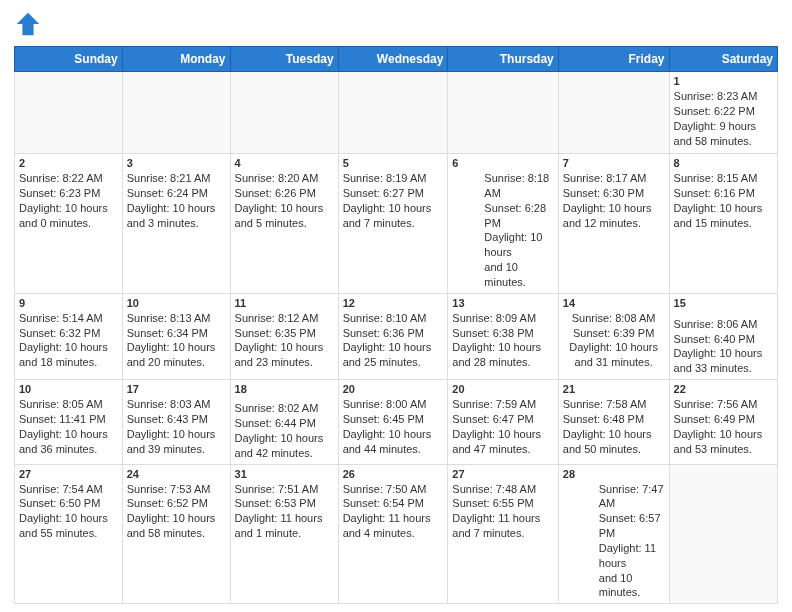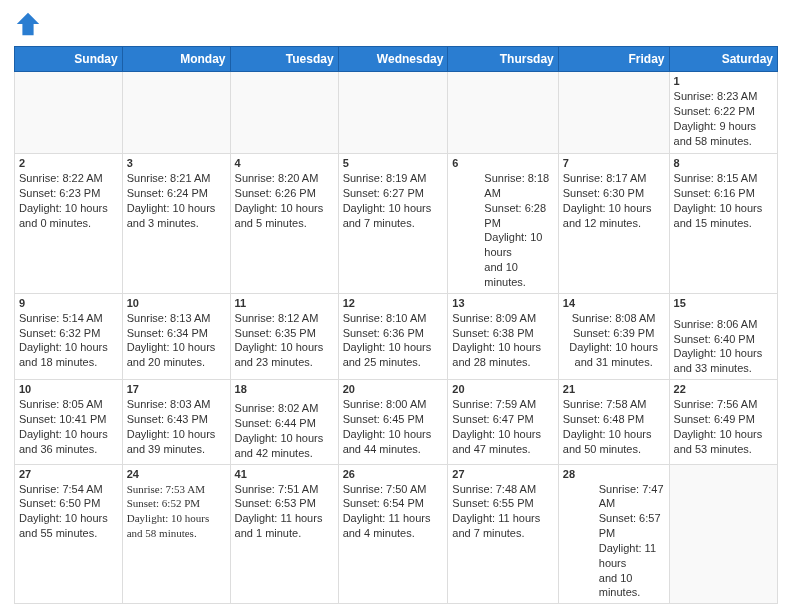--- a/index.html
+++ b/index.html
@@ -244,21 +244,21 @@
             <div class="day-info" style="white-space: pre-line; margin-top: 8px;">Sunrise: 8:06 AM
 Sunset: 6:40 PM
 Daylight: 10 hours
 and 33 minutes.</div>
           </td>
         </tr>
         <tr>
           <td>
             <span class="day-num">10</span>
             <div class="day-info" style="white-space: pre-line;">Sunrise: 8:05 AM
-Sunset: 10:41 PM
+Sunset: 11:41 PM
 Daylight: 10 hours
 and 36 minutes.</div>
           </td>
           <td>
             <span class="day-num">17</span>
             <div class="day-info" style="white-space: pre-line;">Sunrise: 8:03 AM
 Sunset: 6:43 PM
 Daylight: 10 hours
 and 39 minutes.</div>
           </td>
@@ -301,27 +301,27 @@
         <tr>
           <td>
             <span class="day-num">27</span>
             <div class="day-info" style="white-space: pre-line;">Sunrise: 7:54 AM
 Sunset: 6:50 PM
 Daylight: 10 hours
 and 55 minutes.</div>
           </td>
           <td>
             <span class="day-num">24</span>
-            <div class="day-info" style="white-space: pre-line; font-family: Liberation Serif, serif;">Sunrise: 7:53 AM
+            <div class="day-info" style="white-space: pre-line;">Sunrise: 7:53 AM
 Sunset: 6:52 PM
 Daylight: 10 hours
 and 58 minutes.</div>
           </td>
           <td>
-            <span class="day-num">41</span>
+            <span class="day-num">31</span>
             <div class="day-info" style="white-space: pre-line;">Sunrise: 7:51 AM
 Sunset: 6:53 PM
 Daylight: 11 hours
 and 1 minute.</div>
           </td>
           <td>
             <span class="day-num">26</span>
             <div class="day-info" style="white-space: pre-line;">Sunrise: 7:50 AM
 Sunset: 6:54 PM
 Daylight: 11 hours

